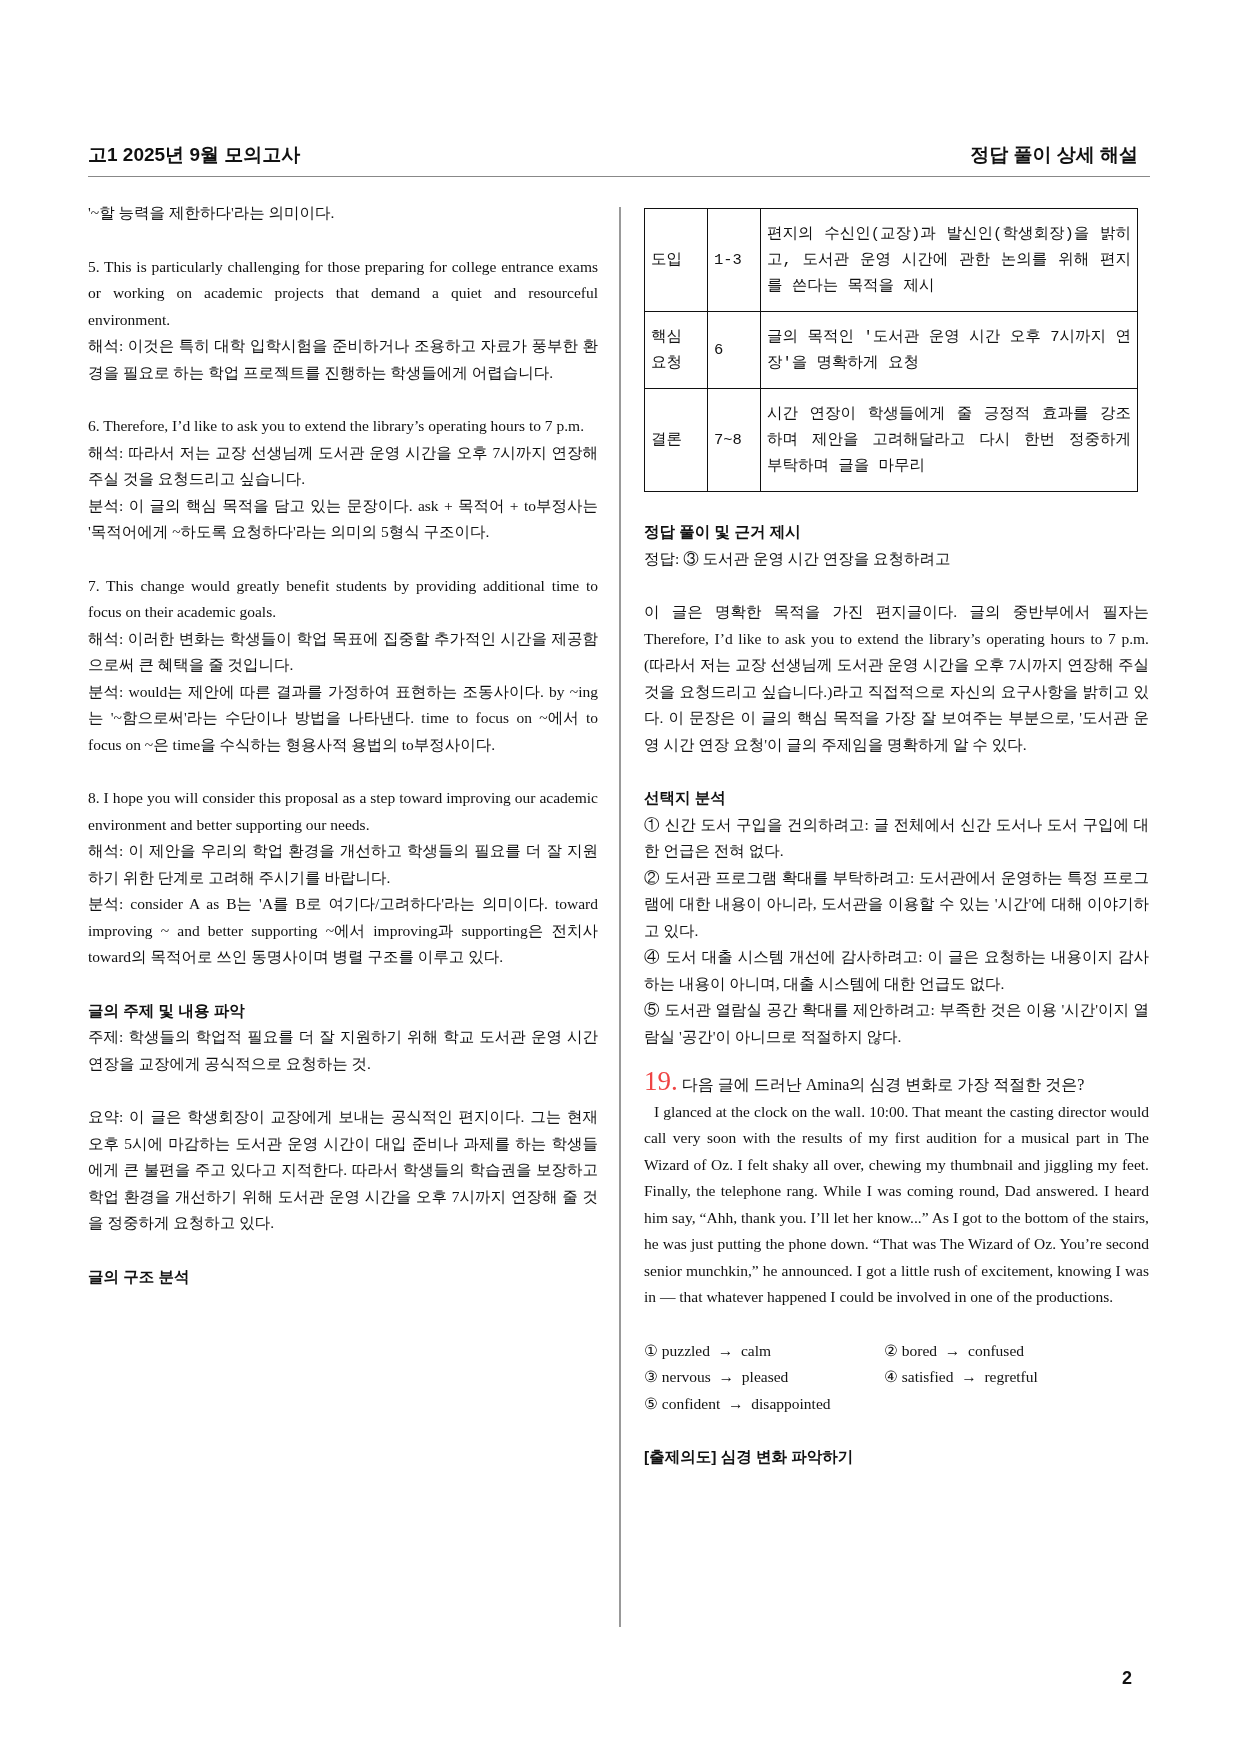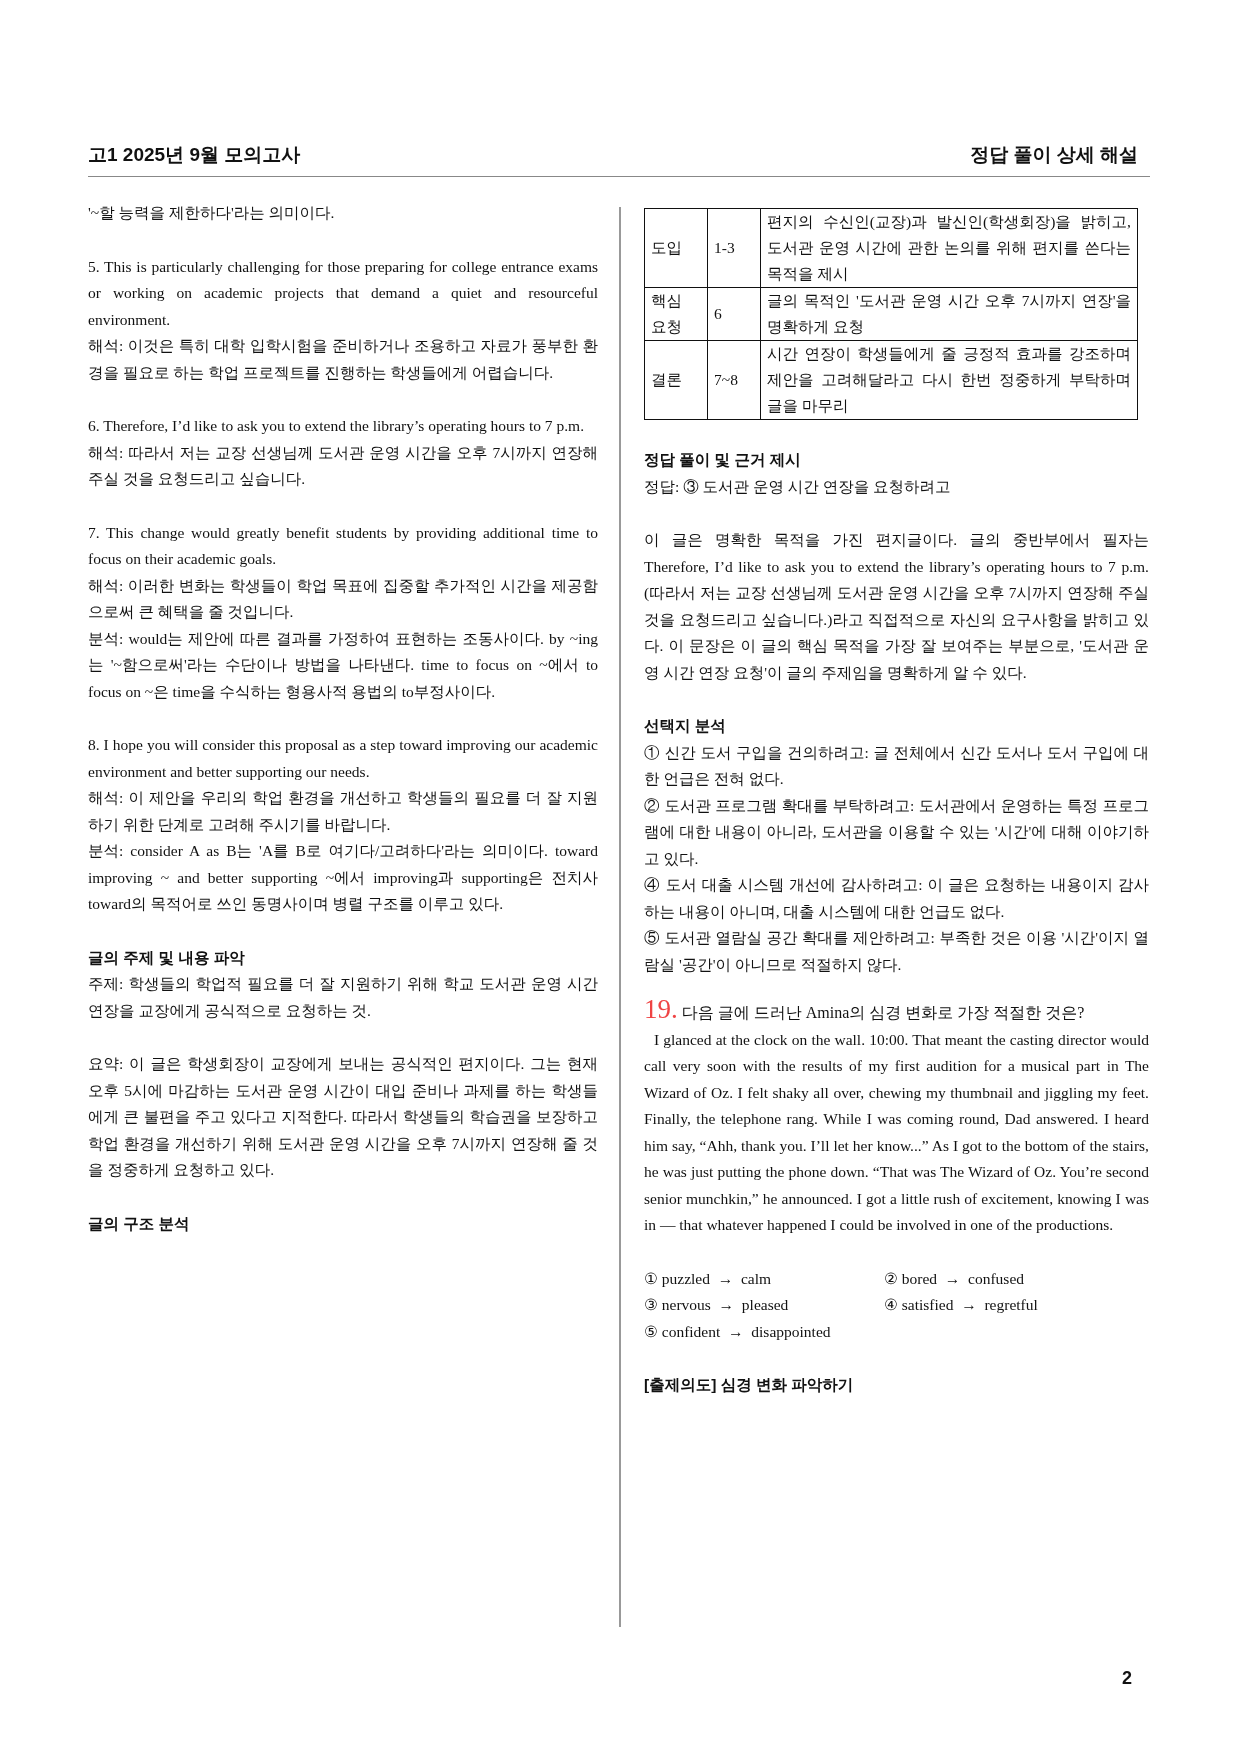--- a/index.html
+++ b/index.html
@@ -9,21 +9,21 @@
   .header-left { position: absolute; left: 0; top: 0; font-family: "Liberation Sans", "DejaVu Sans", sans-serif; font-weight: bold; font-size: 19px; }
   .header-right { position: absolute; right: 12px; top: 0; font-family: "Liberation Sans", "DejaVu Sans", sans-serif; font-weight: bold; font-size: 19px; }
   .col { position: absolute; font-family: "Liberation Serif", "DejaVu Serif", serif; font-size: 15.5px; line-height: 26.5px; text-align: justify; }
   .col-left { left: 88px; top: 200px; width: 510px; }
   .col-right { left: 644px; top: 208px; width: 505px; }
   .divider { position: absolute; left: 619px; top: 207px; width: 1.5px; height: 1420px; background: #999; }
   .para { margin: 0; }
   .gap { height: 27px; }
   .heading { font-family: "Liberation Sans", "DejaVu Sans", sans-serif; font-weight: bold; font-size: 15.5px; margin: 0; }
   table.struct { border-collapse: collapse; width: 494px; font-family: "Liberation Serif", "DejaVu Serif", serif; font-size: 15.5px; line-height: 26px; }
-  table.struct td { border: 1.3px solid #111; padding: 0 6px; vertical-align: middle; }
+  table.struct td { border: 1.3px solid #111; padding: 12px 6px; vertical-align: middle; font-family: Liberation Mono, monospace; }
   table.struct td.c1 { width: 50px; }
   table.struct td.c2 { width: 40px; }
   table.struct td.c3 { text-align: justify; }
   .q-title { font-family: "Liberation Serif", "DejaVu Serif", serif; font-size: 16px; margin: 0; }
   .q-num { color: #ef4444; font-size: 27px; }
   .passage { text-indent: 10px; }
   .choices { display: grid; grid-template-columns: 240px 240px; }
   .choice { white-space: pre; }
   .page-number { position: absolute; left: 1122px; top: 1668px; font-family: "Liberation Sans", "DejaVu Sans", sans-serif; font-weight: bold; font-size: 18px; }
 </style>
@@ -45,20 +45,21 @@
 
     <div>
       <p class="para">5. This is particularly challenging for those preparing for college entrance exams or working on academic projects that demand a quiet and resourceful environment.</p>
       <p class="para">해석: 이것은 특히 대학 입학시험을 준비하거나 조용하고 자료가 풍부한 환경을 필요로 하는 학업 프로젝트를 진행하는 학생들에게 어렵습니다.</p>
     </div>
     <div class="gap"></div>
 
     <div>
       <p class="para">6. Therefore, I’d like to ask you to extend the library’s operating hours to 7 p.m.</p>
       <p class="para">해석: 따라서 저는 교장 선생님께 도서관 운영 시간을 오후 7시까지 연장해 주실 것을 요청드리고 싶습니다.</p>
+      <p class="para">분석: 이 글의 핵심 목적을 담고 있는 문장이다. ask + 목적어 + to부정사는 '목적어에게 ~하도록 요청하다'라는 의미의 5형식 구조이다.</p>
     </div>
     <div class="gap"></div>
 
     <div>
       <p class="para">7. This change would greatly benefit students by providing additional time to focus on their academic goals.</p>
       <p class="para">해석: 이러한 변화는 학생들이 학업 목표에 집중할 추가적인 시간을 제공함으로써 큰 혜택을 줄 것입니다.</p>
       <p class="para">분석: would는 제안에 따른 결과를 가정하여 표현하는 조동사이다. by ~ing는 '~함으로써'라는 수단이나 방법을 나타낸다. time to focus on ~에서 to focus on ~은 time을 수식하는 형용사적 용법의 to부정사이다.</p>
     </div>
     <div class="gap"></div>
 

